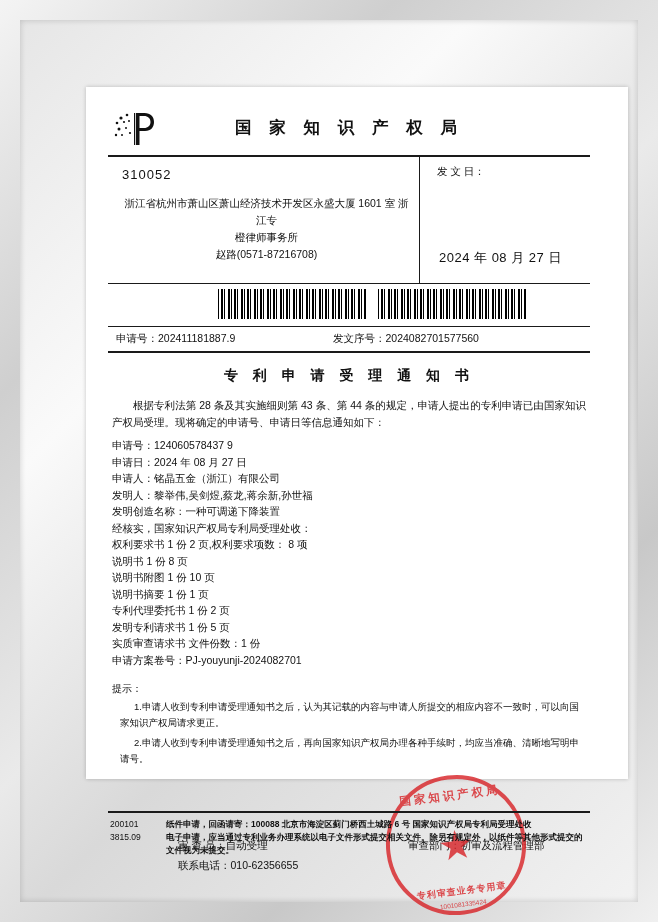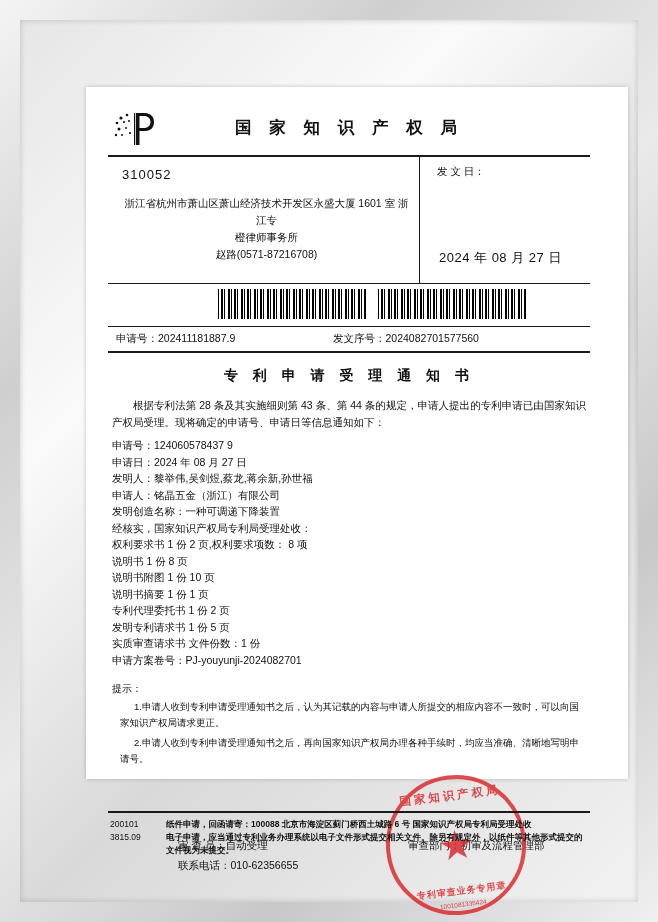--- a/index.html
+++ b/index.html
@@ -195,22 +195,22 @@
           <span class="b"><span>发文序号：</span><span>2024082701577560</span></span>
         </div>
 
         <div class="doc-title">专 利 申 请 受 理 通 知 书</div>
 
         <div class="para">根据专利法第 28 条及其实施细则第 43 条、第 44 条的规定，申请人提出的专利申请已由国家知识产权局受理。现将确定的申请号、申请日等信息通知如下：</div>
 
         <div class="fields">
           <div>申请号：124060578437 9</div>
           <div>申请日：2024 年 08 月 27 日</div>
+          <div>申请人：铭晶五金（浙江）有限公司</div>
           <div>发明人：黎举伟,吴剑煜,蔡龙,蒋余新,孙世福</div>
-          <div>申请人：铭晶五金（浙江）有限公司</div>
           <div>发明创造名称：一种可调递下降装置</div>
           <div>经核实，国家知识产权局专利局受理处收：</div>
           <div>权利要求书 1 份 2 页,权利要求项数： 8 项</div>
           <div>说明书 1 份 8 页</div>
           <div>说明书附图 1 份 10 页</div>
           <div>说明书摘要 1 份 1 页</div>
           <div>专利代理委托书 1 份 2 页</div>
           <div>发明专利请求书 1 份 5 页</div>
           <div>实质审查请求书 文件份数：1 份</div>
           <div>申请方案卷号：PJ-youyunji-2024082701</div>

